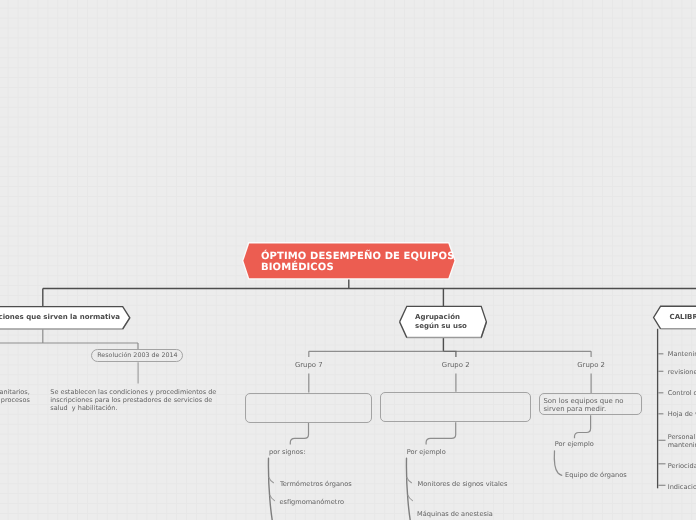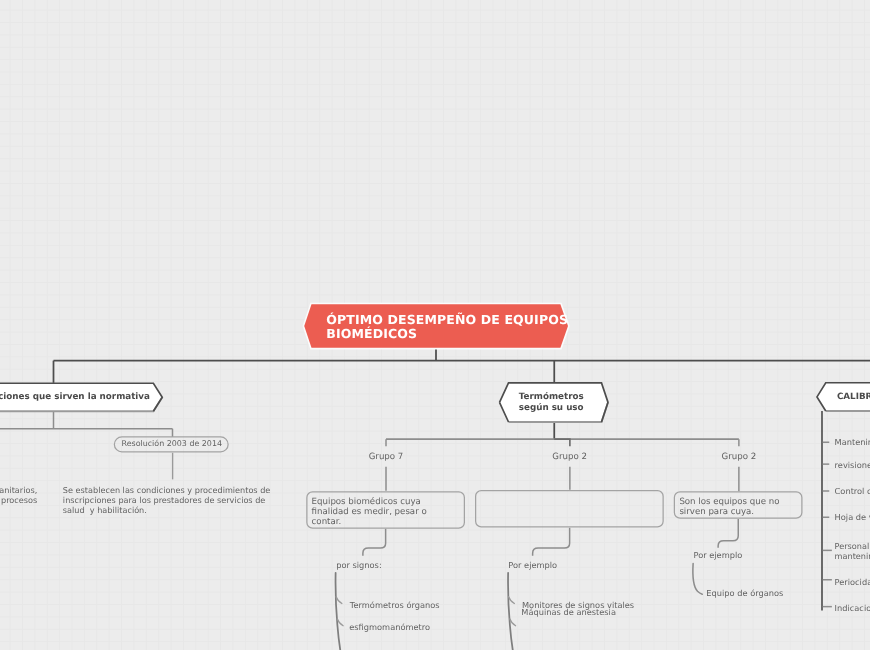--- a/index.html
+++ b/index.html
@@ -99,53 +99,50 @@
       <path d="M399.6 321.9 L406.8 306.3 L481.2 306.3 L486.4 321.9 L481.2 337.6 M406.8 337.6 L399.6 321.9" fill="none" stroke="#4d4d4d" stroke-width="1.35"></path>
     </g>
 
     <g>
       <path d="M660.6 306.2 L706 306.2 L706 328.8 L660.6 328.8 L653.6 317.5 Z" fill="#ffffff"></path>
       <path d="M660.6 328.8 L706 328.8" fill="none" stroke="#9a9a9a" stroke-width="1.5"></path>
       <path d="M706 306.2 L660.6 306.2 L653.6 317.5 L660.6 328.8" fill="none" stroke="#4d4d4d" stroke-width="1.35"></path>
     </g>
   </svg>
   <div class="hex-label" style="left:-1.5px;top:313px;">ciones que sirven la normativa</div>
-  <div class="hex-label" style="left:415px;top:312.6px;line-height:9.2px;"><span>Termómetros</span><br><span>según su uso</span></div>
+  <div class="hex-label" style="left:415px;top:312.6px;line-height:9.2px;"><span>Agrupación</span><br><span>según su uso</span></div>
   <div class="hex-label" style="left:669.5px;top:313.2px;letter-spacing:0px;">CALIBRACIÓN</div>
 
   <div class="abs" style="left:91.4px;top:348.9px;width:91.7px;height:13.6px;border:1px solid #a3a3a3;border-radius:6.5px;box-sizing:border-box;"></div>
   <div class="rbox-label" style="left:97.2px;top:351.6px;font-size:6.35px;">Resolución 2003 de 2014</div>
   <div class="body-txt" style="left:-30.5px;top:388px;width:60.3px;text-align:right;">anitarios,
 procesos</div>
   <div class="body-txt" style="left:50.3px;top:388px;">Se establecen las condiciones y procedimientos de
 inscripciones para los prestadores de servicios de
 salud  y habilitación.</div>
 
   <div class="small-lbl" style="left:308.8px;top:361.2px;transform:translateX(-50%);font-size:6.9px;">Grupo 7</div>
   <div class="abs" style="left:245px;top:392.6px;width:127px;height:30.6px;border:1px solid #a3a3a3;border-radius:5px;box-sizing:border-box;"></div>
-  <div class="body-txt" style="left:249.3px;top:396.5px;font-size:6.9px;line-height:8.05px;">Equipos biomédicos cuya
-finalidad es medir, pesar o
-contar.</div>
 
   <div class="small-lbl" style="left:455.7px;top:361.2px;transform:translateX(-50%);font-size:6.9px;">Grupo 2</div>
   <div class="abs" style="left:380.4px;top:391.7px;width:151.1px;height:30.3px;border:1px solid #a3a3a3;border-radius:5px;box-sizing:border-box;"></div>
 
   <div class="small-lbl" style="left:591.1px;top:361.2px;transform:translateX(-50%);font-size:6.9px;">Grupo 2</div>
   <div class="abs" style="left:539px;top:392.9px;width:102.6px;height:22.3px;border:1px solid #a3a3a3;border-radius:5px;box-sizing:border-box;"></div>
   <div class="body-txt" style="left:543.5px;top:397px;font-size:6.9px;line-height:8.05px;">Son los equipos que no
-sirven para cuya.</div>
+sirven para medir.</div>
 
   <div class="small-lbl" style="left:269px;top:448.3px;">por signos:</div>
   <div class="small-lbl" style="left:406.7px;top:447.9px;">Por ejemplo</div>
   <div class="small-lbl" style="left:554.8px;top:439.6px;">Por ejemplo</div>
 
   <div class="small-lbl" style="left:279.9px;top:480.3px;">Termómetros órganos</div>
   <div class="small-lbl" style="left:279.4px;top:498.3px;">esfigmomanómetro</div>
   <div class="small-lbl" style="left:417.6px;top:480.3px;">Monitores de signos vitales</div>
-  <div class="small-lbl" style="left:417.1px;top:486px;">Máquinas de anestesia</div>
+  <div class="small-lbl" style="left:417.1px;top:510px;">Máquinas de anestesia</div>
   <div class="small-lbl" style="left:565.1px;top:470.6px;">Equipo de órganos</div>
 
   <div class="small-lbl" style="left:667.7px;top:350.2px;">Mantenimiento</div>
   <div class="small-lbl" style="left:667.7px;top:367.7px;">revisiones</div>
   <div class="small-lbl" style="left:667.7px;top:389.2px;">Control calidad</div>
   <div class="small-lbl" style="left:667.7px;top:410.2px;">Hoja de vida</div>
   <div class="body-txt" style="left:667.7px;top:433.1px;">Personal
 mantenimiento</div>
   <div class="small-lbl" style="left:667.7px;top:461.8px;">Periocidad</div>
   <div class="small-lbl" style="left:667.7px;top:483.3px;">Indicaciones</div>

